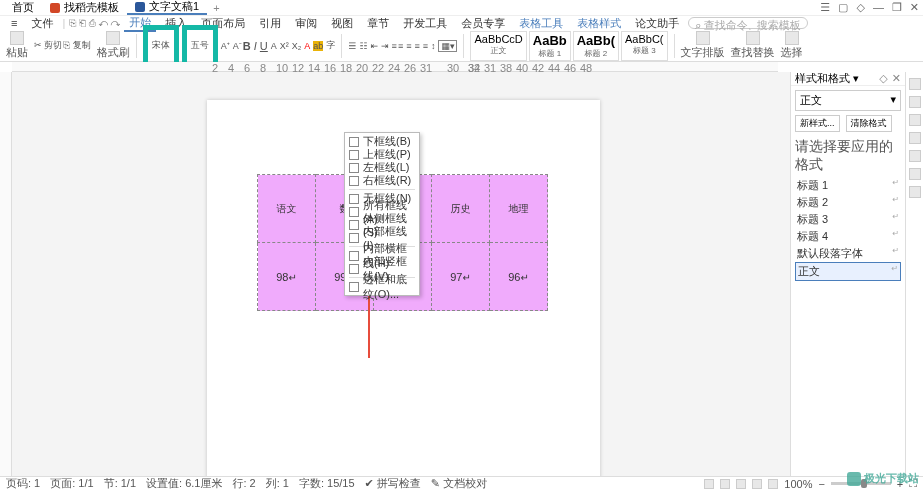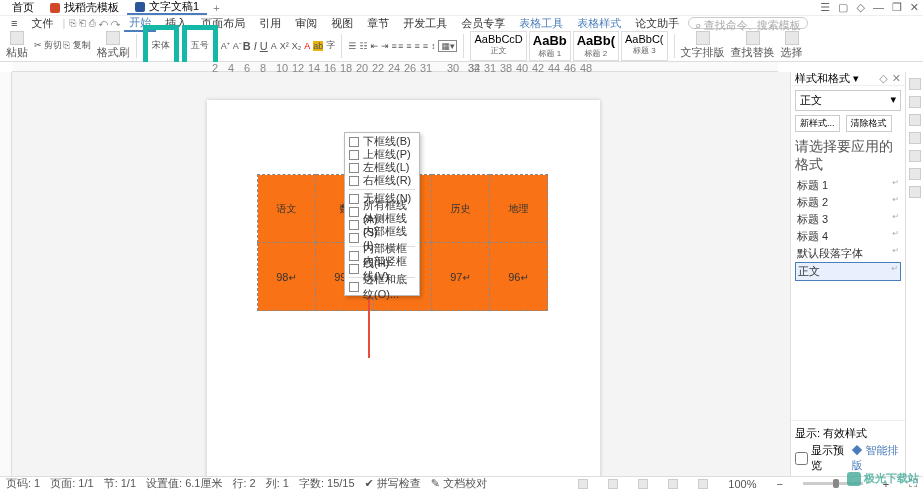--- a/index.html
+++ b/index.html
@@ -41,21 +41,21 @@
 
 .ruler-h { height: 10px; background: #fafafa; border-bottom: 1px solid #ddd; position: relative; margin-left: 12px; margin-right: 145px; font-size: 7px; color: #888; }
 .ruler-h span { position: absolute; top: 0; }
 
 
 .main { display: flex; height: 404px; }
 .ruler-v { width: 12px; background: #fafafa; border-right: 1px solid #ddd; position: relative; font-size: 7px; color: #888; }
 .doc-area { flex: 1; background: #f4f4f4; position: relative; overflow: hidden; }
 .page { position: absolute; left: 195px; top: 28px; width: 393px; height: 520px; background: #fff; box-shadow: 0 0 4px rgba(0,0,0,0.2); }
 .tbl { position: absolute; left: 50px; top: 74px; border-collapse: collapse; }
-.tbl td { border: 1px dashed #888; background: #f97316; width: 58px; height: 68px; text-align: center; font-size: 10px; color: #333; }
+.tbl td { border: 1px dashed #888; background: #f0abfc; width: 58px; height: 68px; text-align: center; font-size: 10px; color: #333; }
 
 
 .dropdown { position: absolute; left: 332px; top: 60px; width: 76px; background: #fff; border: 1px solid #bbb; box-shadow: 2px 2px 4px rgba(0,0,0,0.2); z-index: 100; padding: 2px 0; }
 .dd-item { display: flex; align-items: center; gap: 4px; padding: 1px 4px; font-size: 9px; color: #333; cursor: pointer; height: 13px; }
 .dd-icon { width: 10px; height: 10px; border: 1px solid #888; display: inline-block; flex-shrink: 0; }
 .dd-sep { height: 1px; background: #ddd; margin: 2px 4px; }
 
 
 .arrow { position: absolute; left: 356px; top: 216px; width: 2px; height: 70px; background: #e74c3c; z-index: 90; }
 .arrow::before { content: ''; position: absolute; top: -6px; left: -4px; border-left: 5px solid transparent; border-right: 5px solid transparent; border-bottom: 8px solid #e74c3c; }
@@ -74,21 +74,21 @@
 .sp-list-item.sel { border: 1px solid #4a7ebb; background: #e8f0fe; }
 .sp-footer { margin-top: auto; border-top: 1px solid #eee; padding: 3px 4px; font-size: 9px; }
 .sp-footer .row { display: flex; align-items: center; gap: 3px; margin-top: 2px; }
 
 
 .iconstrip { width: 18px; border-left: 1px solid #ddd; display: flex; flex-direction: column; align-items: center; gap: 6px; padding-top: 6px; }
 .iconstrip .is-icon { width: 12px; height: 12px; background: #e8e8e8; border: 1px solid #ccc; cursor: pointer; }
 
 
 .statusbar { height: 14px; border-top: 1px solid #ddd; display: flex; align-items: center; padding: 0 6px; gap: 10px; font-size: 9px; color: #555; }
-.statusbar .right { margin-left: auto; display: flex; gap: 20px; align-items: center; }
+.statusbar .right { margin-left: auto; display: flex; gap: 6px; align-items: center; }
 .zoom-slider { width: 60px; height: 3px; background: #ccc; position: relative; }
 .zoom-slider::after { content: ''; position: absolute; left: 50%; top: -3px; width: 6px; height: 9px; background: #888; border-radius: 2px; }
 
 
 .watermark { position: absolute; right: 4px; bottom: 14px; font-size: 10px; color: #4a9; font-weight: bold; opacity: 0.8; z-index: 200; }
 .wm-icon { display: inline-block; width: 14px; height: 14px; background: #4a9; border-radius: 3px; vertical-align: middle; }
 
 .sb-icon { width: 10px; height: 10px; background: #e8e8e8; border: 1px solid #ccc; display: inline-block; cursor: pointer; }
 </style>
 </head>
@@ -368,31 +368,20 @@
           <div class="sp-list-item">
             <span>默认段落字体</span>
             <span class="arrow-r">↵</span>
           </div>
           <div class="sp-list-item sel">
             <span>正文</span>
             <span class="arrow-r">↵</span>
           </div>
         </div>
     </div>
-    <div class="sp-footer">
-      <div class="row">
-          <span>显示:</span> 
-          <span>有效样式</span>
-        </div>
-      <div class="row">
-          <input type="checkbox" style=""> 
-          <span>显示预览</span> 
-          <span style="margin-left:auto;color:#4a7ebb">◆ <span>智能排版</span></span>
-        </div>
-    </div>
   </div>
 
   <div class="iconstrip">
     <span class="is-icon"></span>
     <span class="is-icon"></span>
     <span class="is-icon"></span>
     <span class="is-icon"></span>
     <span class="is-icon"></span>
     <span class="is-icon"></span>
     <span class="is-icon"></span>

